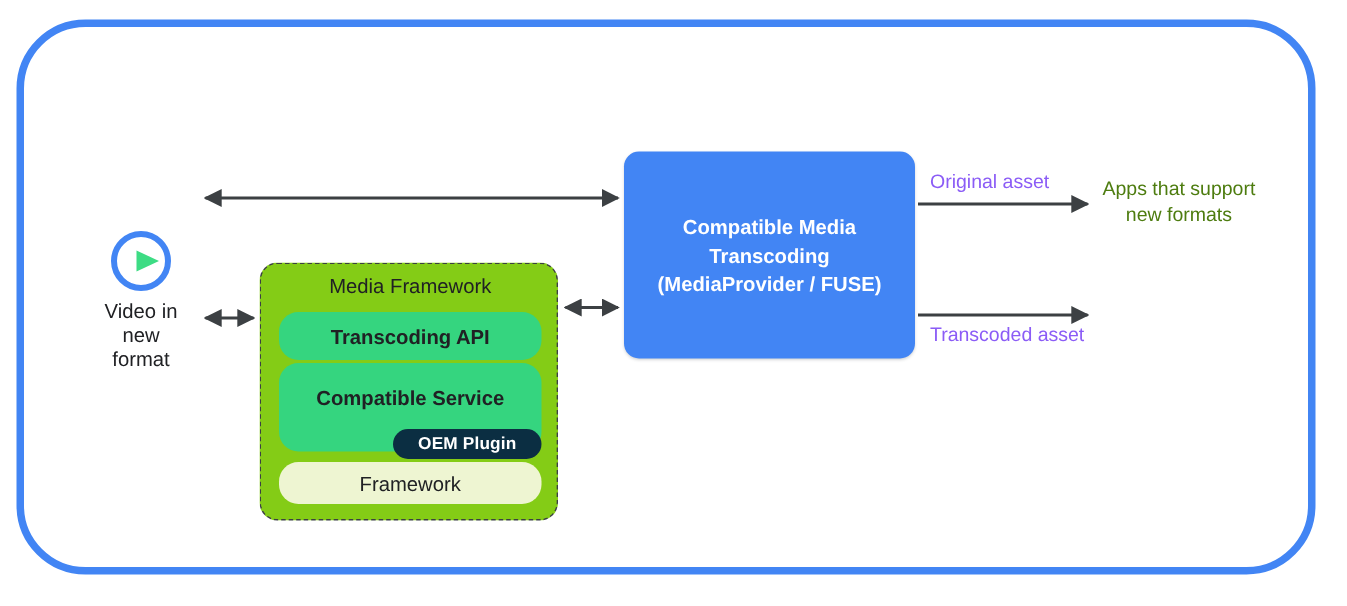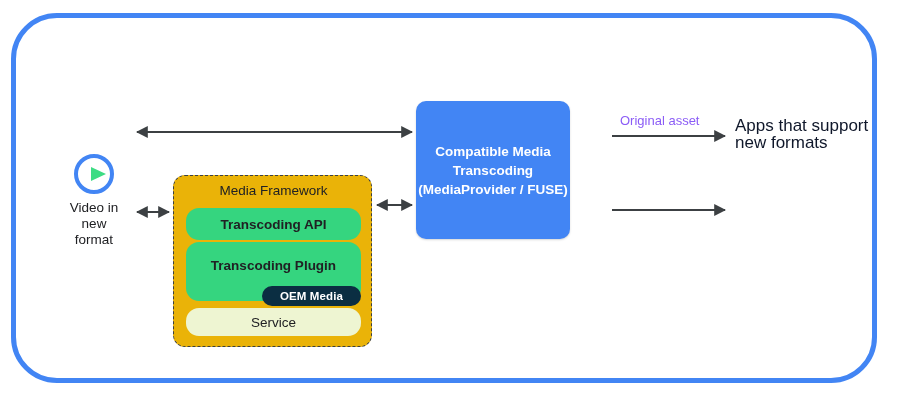--- a/index.html
+++ b/index.html
@@ -69,21 +69,21 @@
   
   .framework-box {
     position: absolute;
     left: 173px;
     top: 175px;
     width: 199px;
     height: 172px;
     border: 1.6px dashed #3c4043;
     border-radius: 12px;
     box-sizing: border-box;
-    background: #eab308;
+    background: #84cc16;
   }
   .framework-title {
     position: absolute;
     left: 0;
     top: 7px;
     width: 199px;
     text-align: center;
     font-size: 13.5px;
     color: #202124;
   }
@@ -133,21 +133,21 @@
     align-items: center;
     justify-content: center;
     letter-spacing: 0.1px;
   }
 
   
   .cmt-box {
     position: absolute;
     left: 416px;
     top: 101px;
-    width: 154px;
+    width: 194px;
     height: 138px;
     border-radius: 10px;
     background: #4285F4;
     color: #ffffff;
     display: flex;
     align-items: center;
     justify-content: center;
     text-align: center;
     font-size: 13.5px;
     font-weight: bold;
@@ -171,24 +171,25 @@
     position: absolute;
     font-size: 13px;
     color: #8b5cf6;
     white-space: nowrap;
   }
   .label-original { left: 620px; top: 113px; }
   .label-transcoded { left: 620px; top: 215px; }
 
   .sink-label {
     position: absolute;
-    font-size: 17px;
-    color: #0f172a;
+    font-size: 13px;
+    color: #4d7c0f;
     line-height: 17px;
     white-space: pre-line;
+    text-align: center;
   }
   .sink-top { left: 735px; top: 117px; }
   .sink-bottom { left: 735px; top: 192px; }
 </style>
 </head>
 <body>
 
 <div id="canvas">
 
   <div class="outer-frame"></div>
@@ -198,25 +199,25 @@
   </div>
   <div class="video-caption">Video in
 new
 format</div>
 
   <div class="framework-box">
     <div class="framework-title">Media Framework</div>
 
     <div class="stack-item stack-api">Transcoding API</div>
 
-    <div class="stack-item stack-service">Transcoding Plugin</div>
-
-    <div class="oem-badge">OEM Media</div>
-
-    <div class="stack-item stack-hardware">Service</div>
+    <div class="stack-item stack-service">Compatible Service</div>
+
+    <div class="oem-badge">OEM Plugin</div>
+
+    <div class="stack-item stack-hardware">Framework</div>
   </div>
 
   <div class="cmt-box">Compatible Media
 Transcoding
 (MediaProvider / FUSE)</div>
 
   <svg class="arrow-layer" viewBox="0 0 898 404" width="898" height="404">
     <defs>
       <marker id="arrow-end" viewBox="0 0 10 10" refX="9" refY="5" markerWidth="6" markerHeight="6" orient="auto-start-reverse">
         <path d="M 0 0 L 10 5 L 0 10 z" fill="#3c4043"></path>
@@ -231,17 +232,18 @@
     <line x1="137" y1="212" x2="169" y2="212" stroke="#3c4043" stroke-width="2" marker-start="url(#arrow-start)" marker-end="url(#arrow-end)"></line>
 
     <line x1="377" y1="205" x2="412" y2="205" stroke="#3c4043" stroke-width="2" marker-start="url(#arrow-start)" marker-end="url(#arrow-end)"></line>
 
     <line x1="612" y1="136" x2="725" y2="136" stroke="#3c4043" stroke-width="2" marker-end="url(#arrow-end)"></line>
 
     <line x1="612" y1="210" x2="725" y2="210" stroke="#3c4043" stroke-width="2" marker-end="url(#arrow-end)"></line>
   </svg>
 
   <div class="edge-label label-original">Original asset</div>
+  <div class="edge-label label-transcoded">Transcoded asset</div>
 
   <div class="sink-label sink-top">Apps that support
 new formats</div>
 
 </div>
 
 </body></html>

